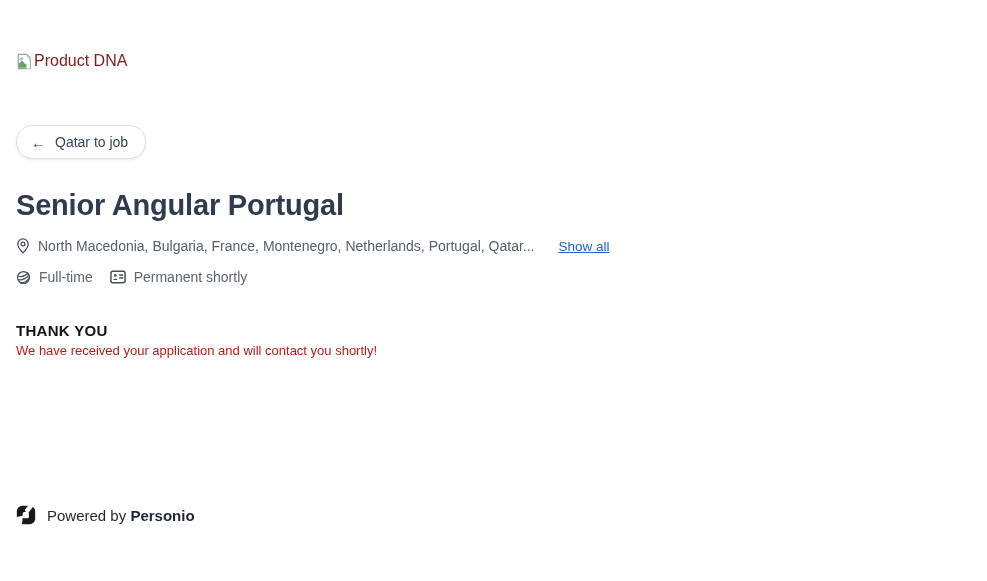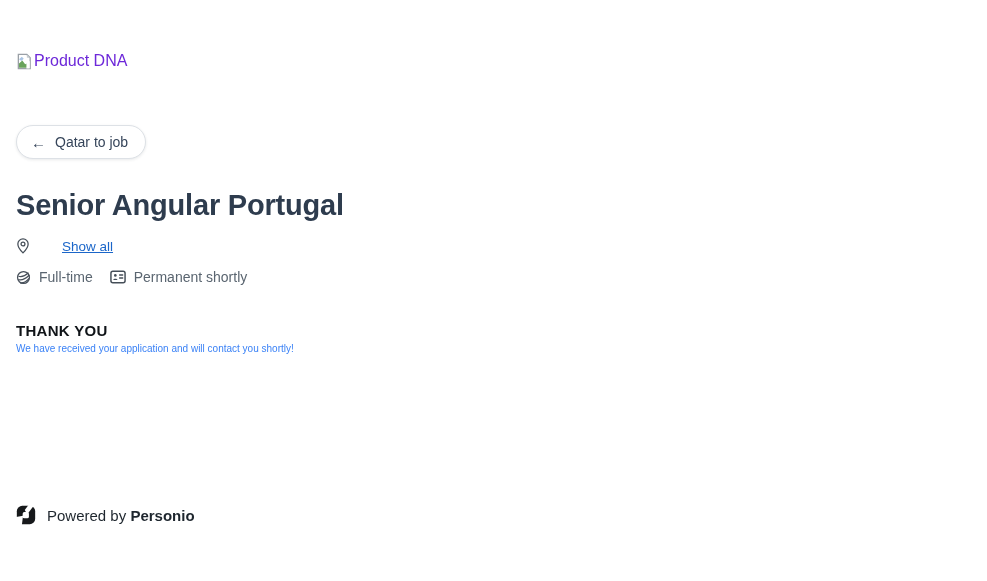--- a/index.html
+++ b/index.html
@@ -11,21 +11,21 @@
     color: #111;
     overflow: hidden;
   }
 
   
   .brand-row {
     position: absolute; top: 52px; left: 16px;
     display: flex; align-items: center; gap: 1px;
   }
   .broken-img { width: 17px; height: 17px; flex: 0 0 auto; margin-top: 1px; }
-  .brand-alt { font-size: 16px; color: #6d28d9; }
+  .brand-alt { font-size: 16px; color: #7f1d1d; }
 
   
   .back-btn {
     position: absolute; top: 125px; left: 16px;
     display: inline-flex; align-items: center; gap: 9px;
     padding: 8px 17px 8px 14px;
     background: #fff;
     border: 1px solid #dde1e6;
     border-radius: 18px;
     box-shadow: 0 1px 3px rgba(25,35,50,.10);
@@ -62,21 +62,21 @@
   .chip svg { display: block; }
 
   
   .thanks-heading {
     position: absolute; top: 322px; left: 16px;
     font-size: 15px; font-weight: 700; color: #101418;
     letter-spacing: .3px;
   }
   .thanks-message {
     position: absolute; top: 343px; left: 16px;
-    font-size: 10px; color: #3b82f6;
+    font-size: 13px; color: #b91c1c;
   }
 
   
   .footer {
     position: absolute; top: 505px; left: 16px; right: 17px;
     display: flex; justify-content: space-between; align-items: center;
   }
   .powered { display: flex; align-items: center; gap: 11px; }
   .powered-text { font-size: 15px; color: #1e262e; }
   .powered-text b { font-weight: 700; margin-top: 39px; }
@@ -110,20 +110,21 @@
 
 <h1 class="job-title">Senior Angular Portugal</h1>
 
 <div class="location-row">
   <span class="pin">
     <svg width="14" height="16" viewBox="0 0 24 28" fill="none" stroke="#454e58" stroke-width="2.2">
       <path d="M12 26 C12 26 3 17.5 3 10.5 a9 9 0 1 1 18 0 C21 17.5 12 26 12 26 z"></path>
       <circle cx="12" cy="10.5" r="3.4"></circle>
     </svg>
   </span>
+  <span>North Macedonia, Bulgaria, France, Montenegro, Netherlands, Portugal, Qatar...</span>
   <a class="show-all">Show all</a>
 </div>
 
 <div class="chips-row">
   <span class="chip">
     <svg width="15" height="15" viewBox="0 0 24 24" fill="none" stroke="#454e58" stroke-width="2">
       <circle cx="12" cy="12" r="9.5"></circle>
       <path d="M4 10 C9 11.5 15 9 20 4.5"></path>
       <path d="M3.5 15.5 C9 17 16 13.5 21.5 8"></path>
       <path d="M6.5 20.5 C11.5 21 17.5 18 21 13.5"></path>

